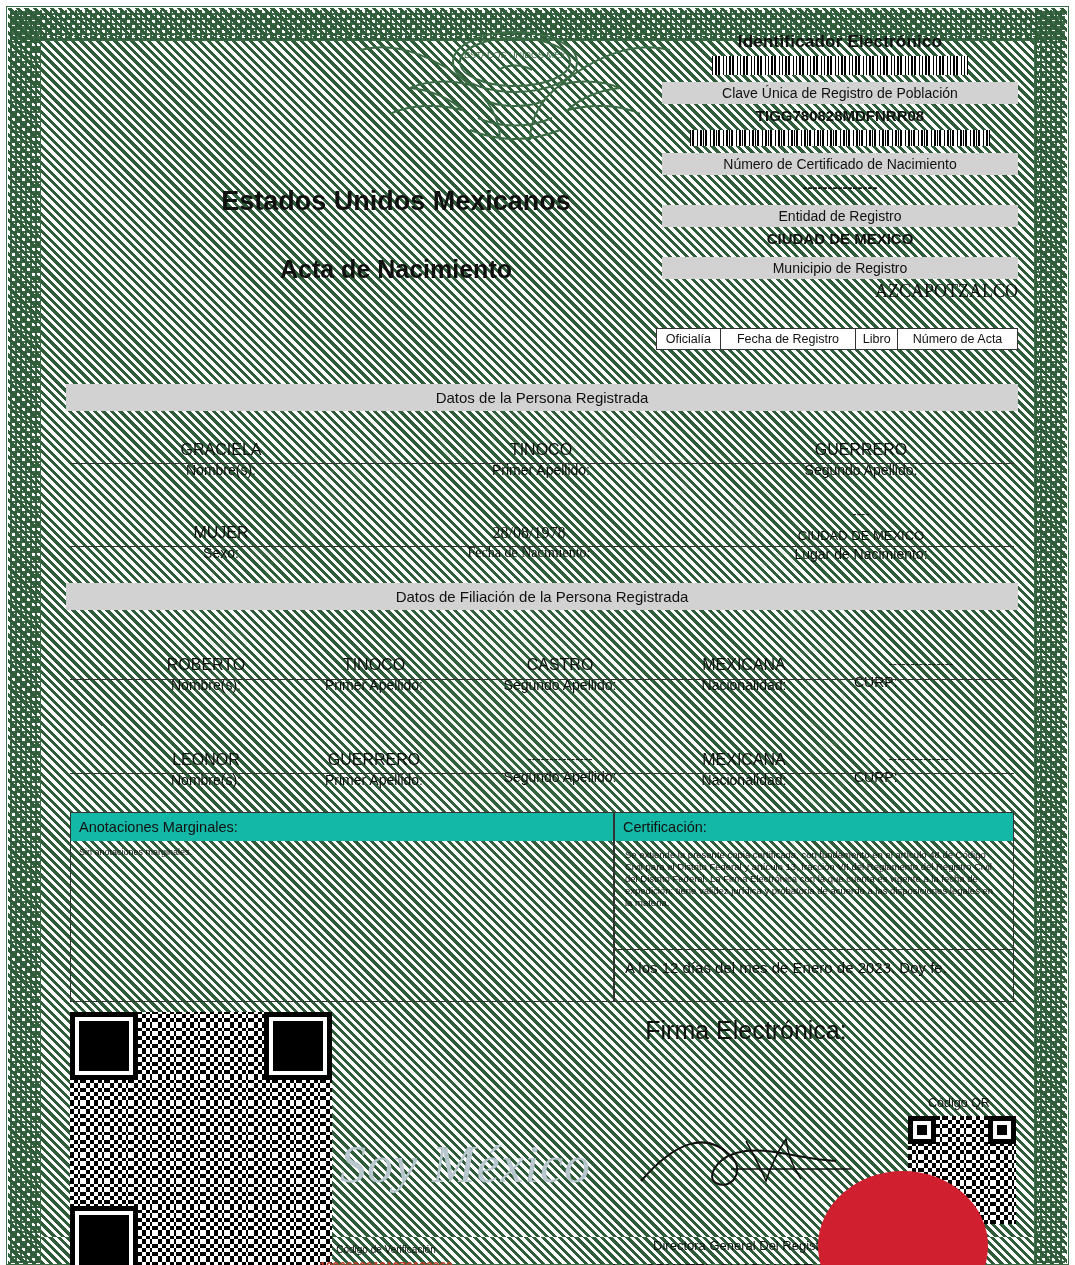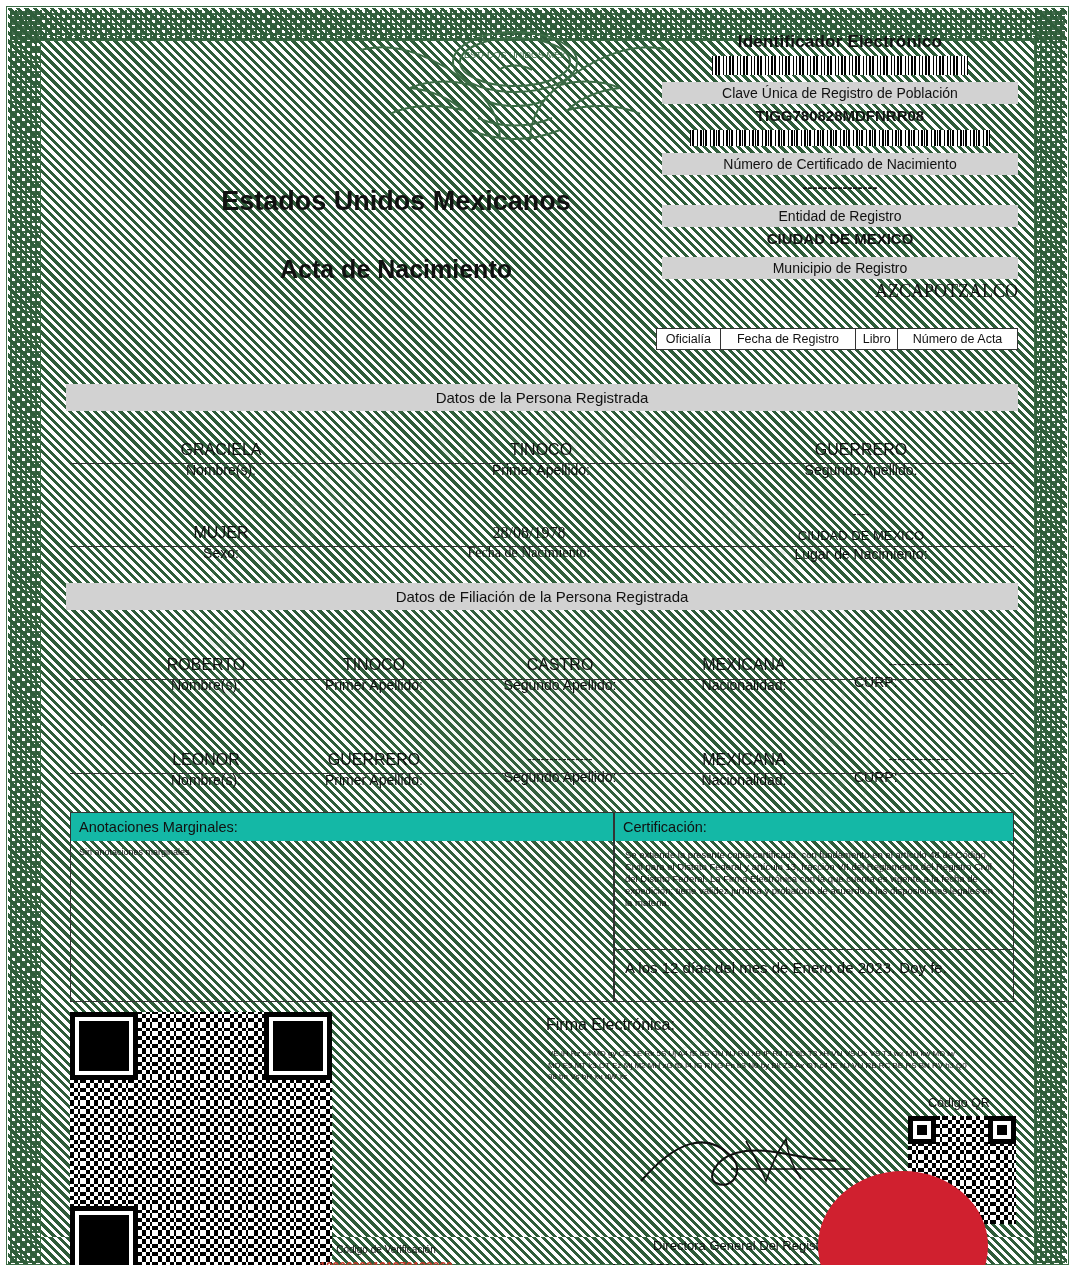--- a/index.html
+++ b/index.html
@@ -161,21 +161,21 @@
   .box {
     position:absolute; border:1px solid #333;
   }
   .box-title { font-size:14.5px; padding:6px 8px; background:#14b8a6; }
   .anot-text { font-size:9px; padding:6px 8px; }
   .cert-text { font-size:9.5px; padding:8px 10px; line-height:1.25; }
   .cert-date { font-size:15px; padding:8px 10px; }
 
   
   .firma-title {
-    position:absolute; font-size:16px; width:400px;
+    position:absolute; font-size:25px; text-align:center; width:400px;
   }
   .firma-code {
     position:absolute; font-size:8px; line-height:1.45; width:420px;
     font-family:"Liberation Sans", sans-serif;
   }
   .qr {
     position:absolute;
     background-color:#fff;
     background-image:
       repeating-linear-gradient(90deg, #000 0 4px, #fff 4px 8px, #000 8px 10px, #fff 10px 16px, #000 16px 20px, #fff 20px 24px),
@@ -215,20 +215,21 @@
     <div class="wm-eagle"></div>
     <svg class="wm-text" viewBox="0 0 700 700">
       <defs>
           <path id="circ" d="M 60,350 a 290,290 0 1,1 580,0 a 290,290 0 1,1 -580,0"></path>
         </defs>
       <text font-size="58" fill="#7e9b80" font-family="Liberation Serif, serif" letter-spacing="8">
         <textPath href="#circ" startOffset="2%">ESTADOS UNIDOS MEXICANOS</textPath>
       </text>
     </svg>
   </div>
+  <div class="soy-mexico">Soy México</div>
 
   <div class="content">
 
     <div class="emblem">
       <svg width="330" height="120" viewBox="0 0 330 120">
         <g fill="none" stroke="#3b6b45" stroke-width="2">
           <ellipse cx="165" cy="32" rx="62" ry="30"></ellipse>
           <ellipse cx="165" cy="32" rx="55" ry="24"></ellipse>
           <path d="M10 20 C 50 10, 90 30, 120 55 C 100 50, 80 50, 60 58 C 80 60, 100 68, 112 80 C 90 74, 60 74, 40 84"></path>
           <path d="M320 20 C 280 10, 240 30, 210 55 C 230 50, 250 50, 270 58 C 250 60, 230 68, 218 80 C 240 74, 270 74, 290 84"></path>
@@ -374,21 +375,20 @@
         </div>
       <div class="qr-corner" style="right:0; top:0;">
           <i></i>
         </div>
       <div class="qr-corner" style="left:0; bottom:0;">
           <i></i>
         </div>
     </div>
 
     <div class="firma-title" style="left:480px; top:1000px;">Firma Electrónica:</div>
-    <div class="firma-code" style="left:482px; top:1032px;">VE lH Rz c4 MD gy OE 1E Rk 5S Uj A4 fE dS QU NJ RU xB fF RJ Tk 9D T3 xH VU VS Uk VS T3 wx MD kw MD lw MD E5 MT k3 OT Ez Mj M2 MH xG fD I4 IG RI IG Fn b3 N0 by Bk ZS Ax OT c4 fE NJ VU RB RC BE RS BN RV hJ Q0 98 bn Vs bH xu dW xs</div>
 
     <div class="qr-label" style="left:862px; top:1080px;">Código QR</div>
     <div class="qr" style="left:842px; top:1100px; width:108px; height:108px;">
       <div class="qr-corner" style="left:0; top:0;">
           <i></i>
         </div>
       <div class="qr-corner" style="right:0; top:0;">
           <i></i>
         </div>
       <div class="qr-corner" style="left:0; bottom:0;">

